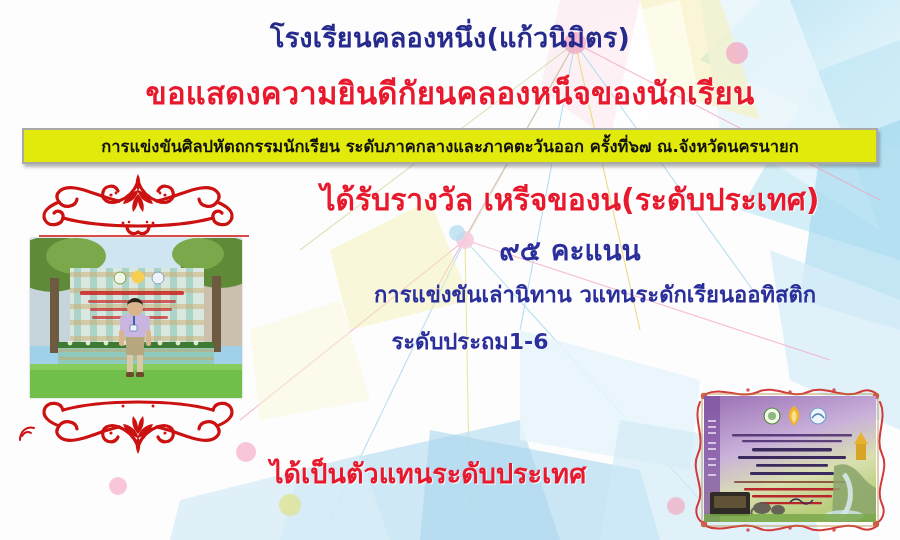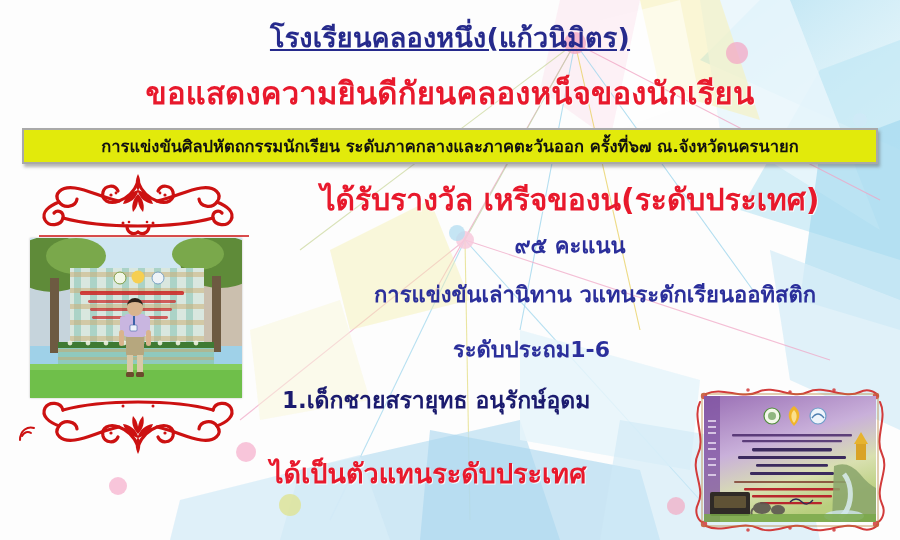--- a/index.html
+++ b/index.html
@@ -21,21 +21,20 @@
 
   
   .txt { position:absolute; white-space:nowrap; font-weight:bold; }
 
   .school-name {
     left:0; right:0; top:16px;
     text-align:center;
     font-size:27px;
     color:#262a8c;
     letter-spacing:0.2px;
-    text-decoration:underline;
   }
   .congrats {
     left:0; right:0; top:68px;
     text-align:center;
     font-size:31px;
     color:#e8192c;
     text-shadow: 1px 1px 0 rgba(255,255,255,.85), -1px 0 0 rgba(255,255,255,.6);
     letter-spacing:0.2px;
   }
 
@@ -58,36 +57,35 @@
   .award-line {
     left:250px; width:640px; top:176px;
     text-align:center;
     font-size:30px;
     color:#e8192c;
     text-shadow: 1px 1px 0 rgba(255,255,255,.85);
   }
   .score-line {
     left:400px; width:340px; top:228px;
     text-align:center;
+    font-size:28px;
+    color:#2b2f9b;
+    font-weight:bold;
+  }
+  .category-line {
+    left:300px; width:590px; top:277px;
+    text-align:center;
     font-size:22px;
     color:#2b2f9b;
-    font-weight:bold;
-  }
-  .category-line {
-    left:300px; width:590px; top:277px;
+  }
+  .level-line {
+    left:330px; width:280px; top:324px;
     text-align:center;
     font-size:22px;
     color:#2b2f9b;
-  }
-  .level-line {
-    left:330px; width:280px; top:324px;
-    text-align:right;
-    font-size:22px;
-    color:#2b2f9b;
-    margin-top:8px;
   }
   .student-line {
     left:282px; width:470px; top:382px;
     text-align:left;
     font-size:23px;
     color:#1b1b6e;
   }
   .representative-line {
     left:270px; width:460px; top:452px;
     text-align:left;
@@ -202,21 +200,20 @@
   </div>
 
   <div class="txt award-line">ได้รับรางวัล  เหรีจของน(ระดับประเทศ)</div>
 
   <div class="txt score-line">๙๕  คะแนน</div>
 
   <div class="txt category-line">การแข่งขันเล่านิทาน  วแทนระดักเรียนออทิสติก</div>
 
   <div class="txt level-line">ระดับประถม1-6</div>
 
-  <div class="txt student-line">1.เด็กชายสรายุทธ   อนุรักษ์อุดม</div>
 
   <div class="txt representative-line">ได้เป็นตัวแทนระดับประเทศ</div>
 
   <div id="photo-block">
 
     <svg class="orn orn-top" width="230" height="72" viewBox="0 0 230 72">
       <g fill="none" stroke="#cc1111" stroke-width="3.2" stroke-linecap="round">
         <path d="M115 14 C111 24 104 30 96 33 C86 37 78 32 80 24 C82 17 92 16 95 23"></path>
         <path d="M115 14 C119 24 126 30 134 33 C144 37 152 32 150 24 C148 17 138 16 135 23"></path>
         <path d="M96 33 C80 30 66 22 52 20 C38 18 30 26 36 34 C41 41 53 39 54 31"></path>

